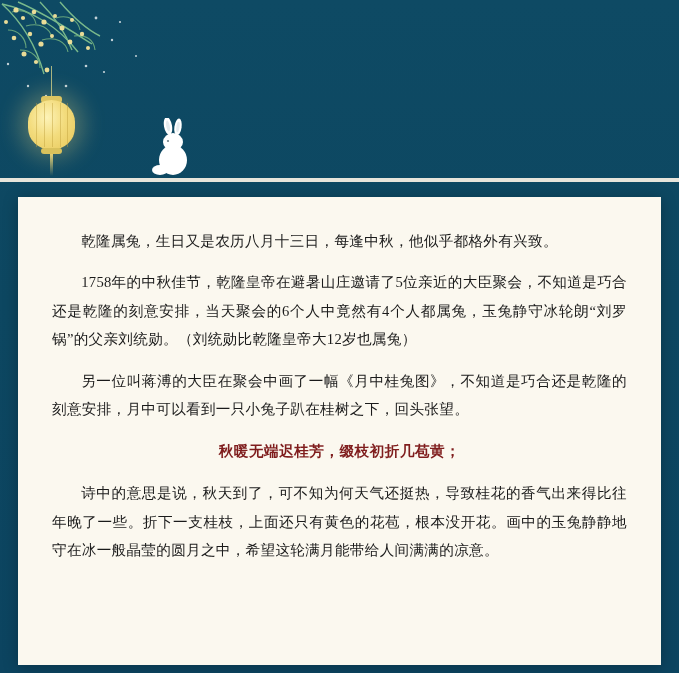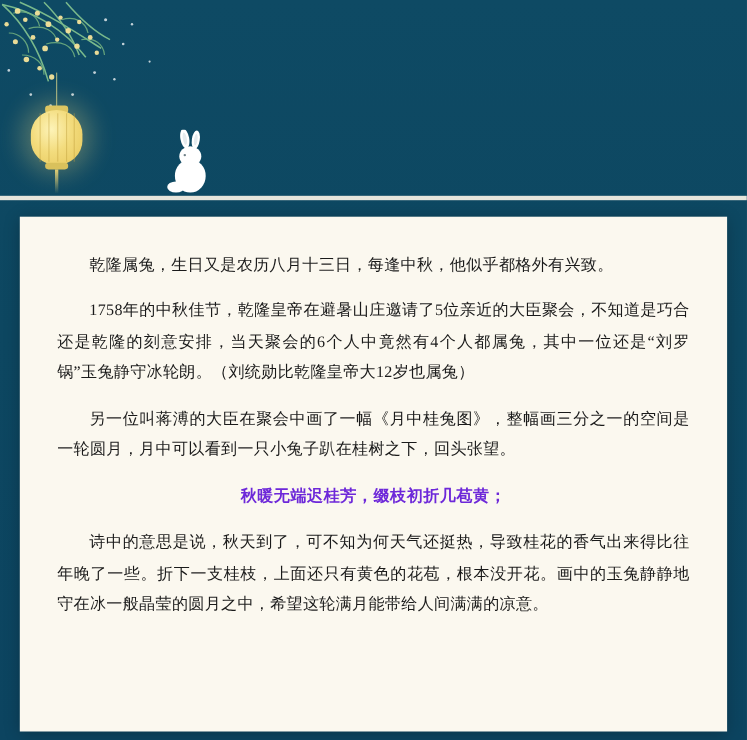--- a/index.html
+++ b/index.html
@@ -147,21 +147,21 @@
   }
   .poem {
     margin: 6px 0 14px 0;
     text-align: center;
   }
   .poem div {
     font-family: "Liberation Serif", "DejaVu Serif", serif;
     font-weight: bold;
     font-size: 14.6px;
     line-height: 1.95;
-    color: #6d28d9;
+    color: #7f1d1d;
     letter-spacing: .5px;
   }
 </style>
 </head>
 <body>
 
 <div class="page">
 
   <div class="foliage">
     <svg width="230" height="190" viewBox="0 0 230 190">
@@ -245,21 +245,21 @@
         <ellipse cx="30" cy="9" rx="1.6" ry="5.2" transform="rotate(8 30 9)"></ellipse>
       </g>
       <circle cx="20" cy="23" r="1.1" fill="#6f7f86"></circle>
     </svg>
   </div>
 
   <div class="shelf"></div>
 
   <div class="card">
     <p>乾隆属兔，生日又是农历八月十三日，每逢中秋，他似乎都格外有兴致。</p>
-    <p>1758年的中秋佳节，乾隆皇帝在避暑山庄邀请了5位亲近的大臣聚会，不知道是巧合还是乾隆的刻意安排，当天聚会的6个人中竟然有4个人都属兔，其中一位还是“刘罗锅”玉兔静守冰轮朗。（刘统勋比乾隆皇帝大12岁也属兔）</p>
-    <p>另一位叫蒋溥的大臣在聚会中画了一幅《月中桂兔图》，整幅画三分之一的空间是一轮圆月，月中可以看到一只小兔子趴在桂树之下，回头张望。</p>
+    <p>1758年的中秋佳节，乾隆皇帝在避暑山庄邀请了5位亲近的大臣聚会，不知道是巧合还是乾隆的刻意安排，当天聚会的6个人中竟然有4个人都属兔，玉兔静守冰轮朗“刘罗锅”的父亲刘统勋。（刘统勋比乾隆皇帝大12岁也属兔）</p>
+    <p>另一位叫蒋溥的大臣在聚会中画了一幅《月中桂兔图》，不知道是巧合还是乾隆的刻意安排，月中可以看到一只小兔子趴在桂树之下，回头张望。</p>
     <div class="poem">
       <div>秋暖无端迟桂芳，缀枝初折几苞黄；</div>
     </div>
     <p>诗中的意思是说，秋天到了，可不知为何天气还挺热，导致桂花的香气出来得比往年晚了一些。折下一支桂枝，上面还只有黄色的花苞，根本没开花。画中的玉兔静静地守在冰一般晶莹的圆月之中，希望这轮满月能带给人间满满的凉意。</p>
   </div>
 
 </div>
 
 </body></html>

